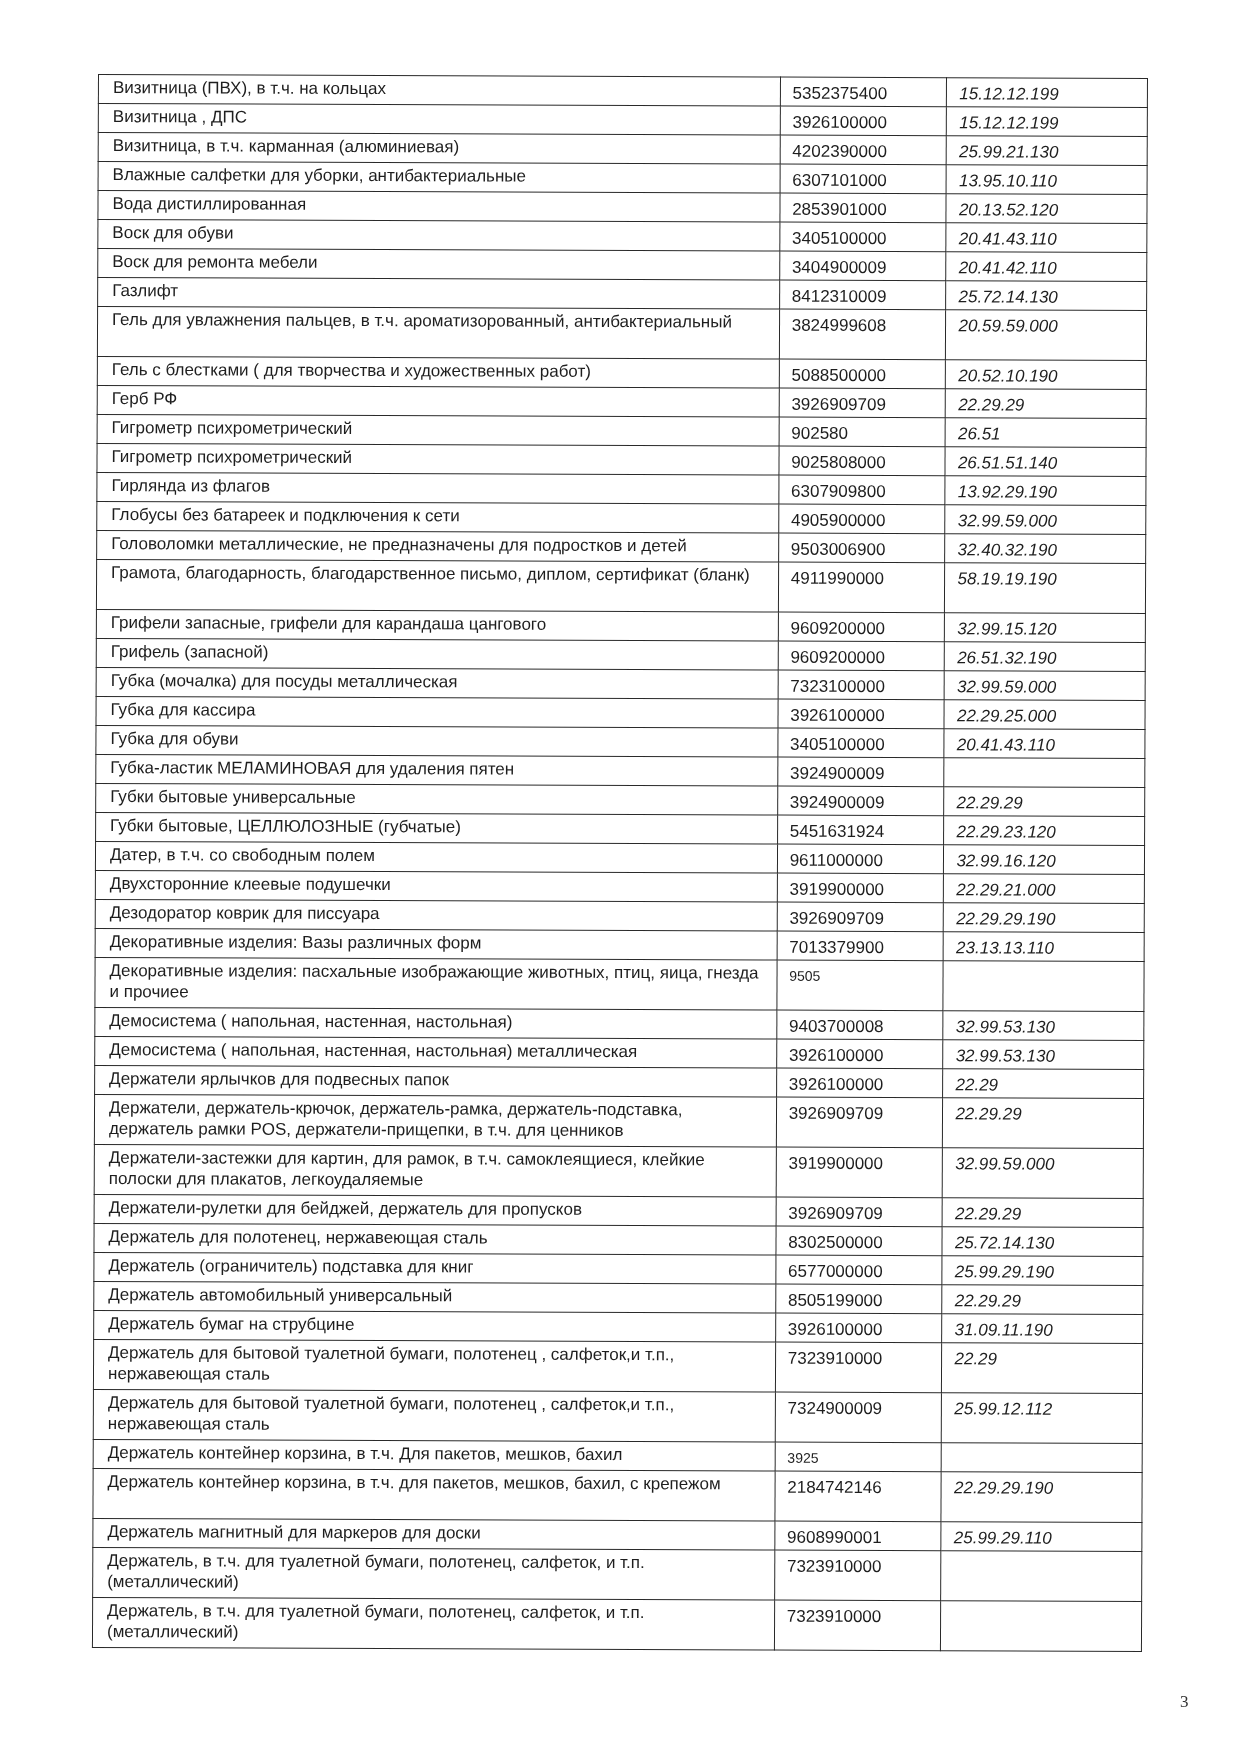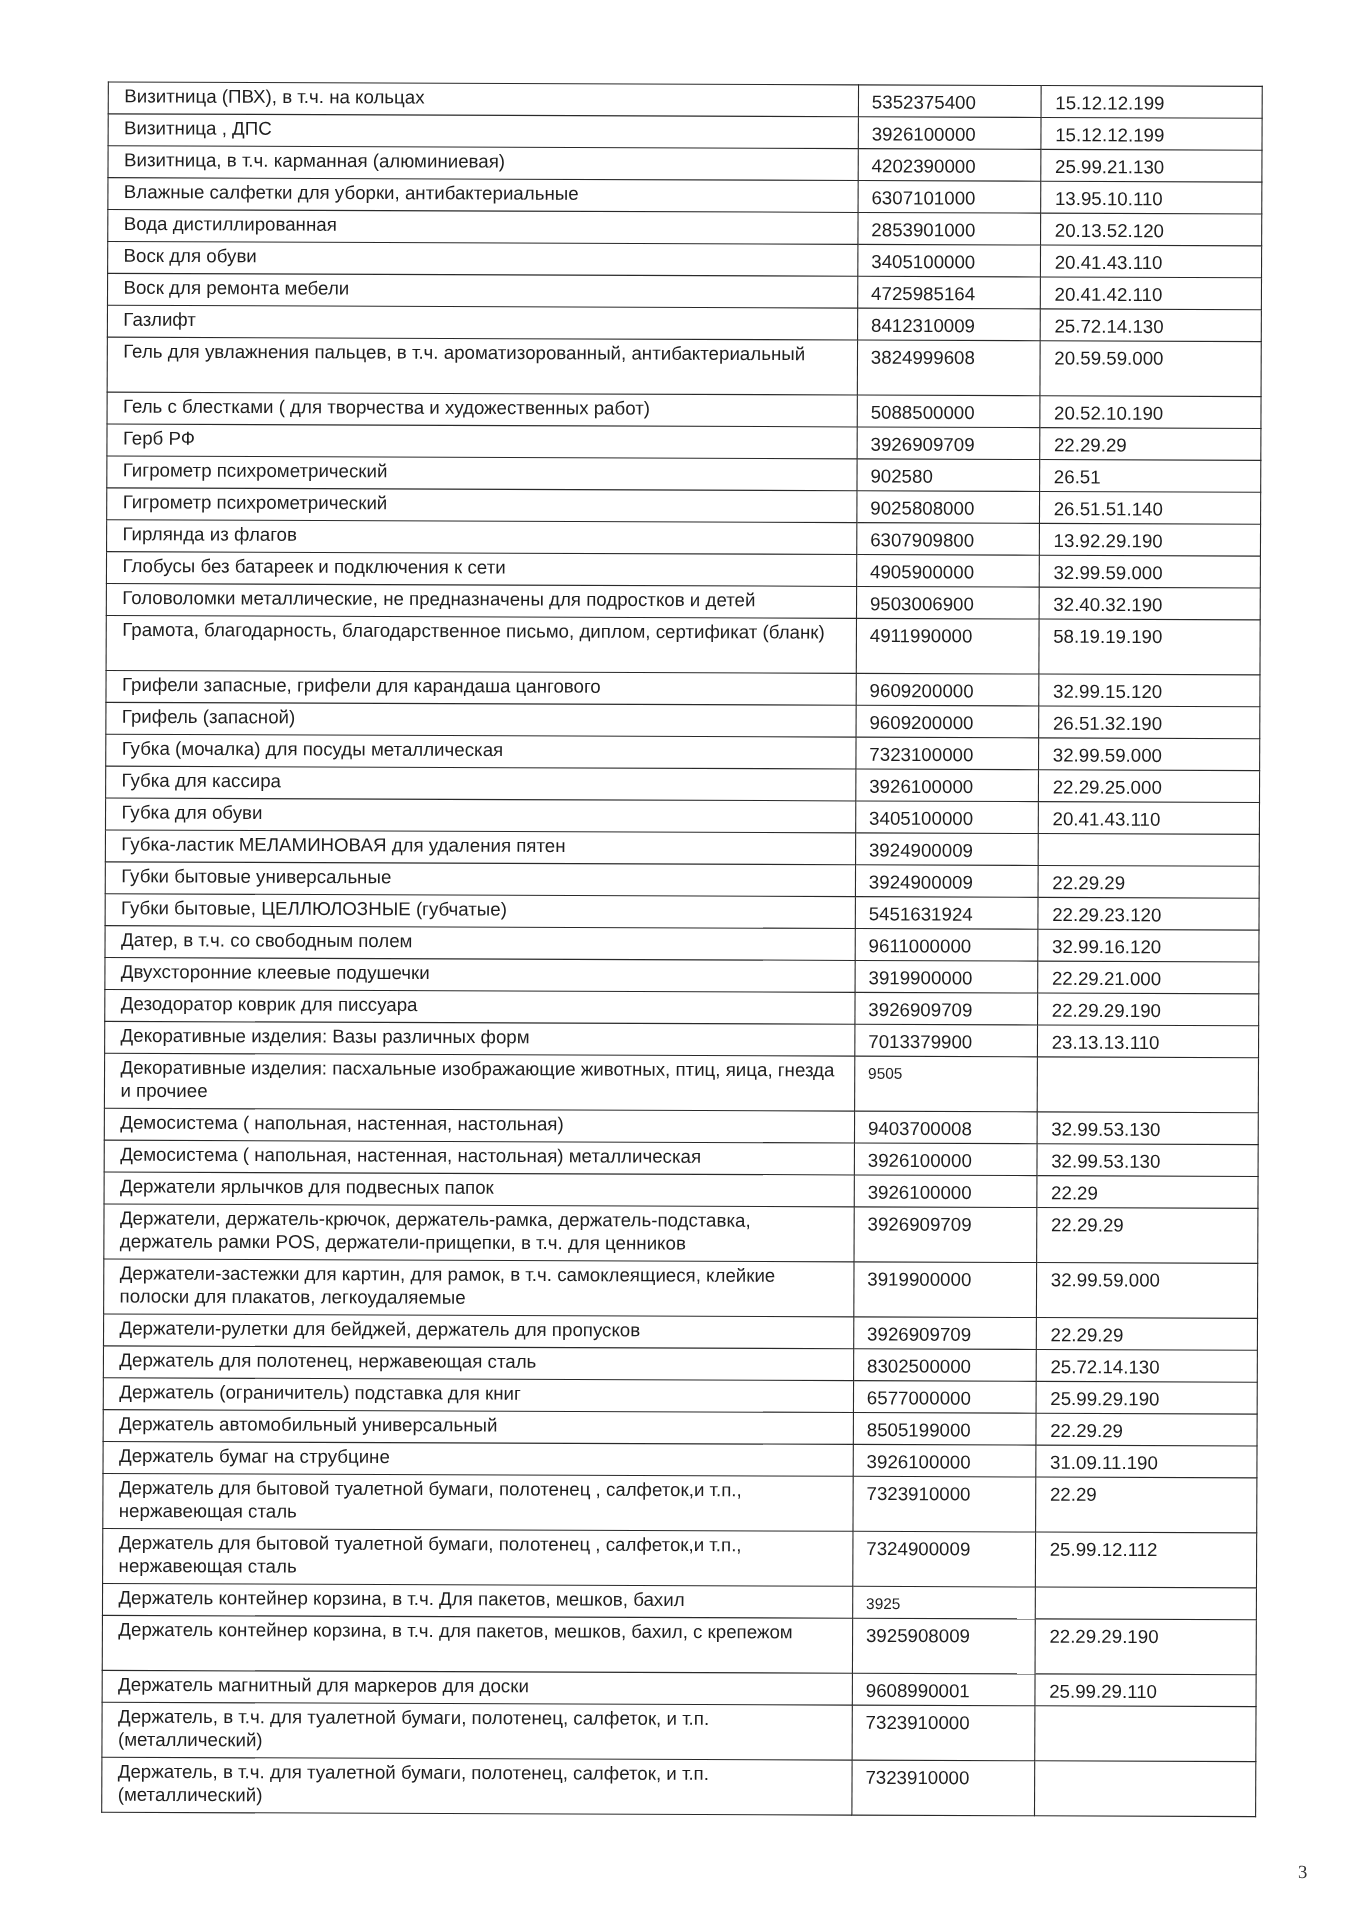--- a/index.html
+++ b/index.html
@@ -19,21 +19,21 @@
       transform-origin: left top;
     }
     table.goods td {
       border: 1.4px solid #2a2a2a;
       padding: 2px 10px 2px 12px;
       vertical-align: top;
       line-height: 21px;
     }
     table.goods td.name { width: 580px; padding-left: 14px; }
     table.goods td.code { width: 125px; padding-top: 5px; }
-    table.goods td.okpd { width: 155px; padding-top: 5px; }
+    table.goods td.okpd { width: 155px; padding-top: 5px; font-style: italic; }
     table.goods tr { height: 28px; }
     table.goods tr.tall { height: 50px; }
     table.goods td.code.small { font-size: 14px; }
     .page-number {
       position: absolute;
       left: 1160px;
       top: 1692px;
       font-family: "Liberation Serif", serif;
       font-size: 17px;
       color: #333;
@@ -70,21 +70,21 @@
           <td class="code">2853901000</td>
           <td class="okpd">20.13.52.120</td>
         </tr>
         <tr>
           <td class="name">Воск для обуви</td>
           <td class="code">3405100000</td>
           <td class="okpd">20.41.43.110</td>
         </tr>
         <tr>
           <td class="name">Воск для ремонта мебели</td>
-          <td class="code">4725985164</td>
+          <td class="code">3404900009</td>
           <td class="okpd">20.41.42.110</td>
         </tr>
         <tr>
           <td class="name">Газлифт</td>
           <td class="code">8412310009</td>
           <td class="okpd">25.72.14.130</td>
         </tr>
         <tr class="tall">
           <td class="name">Гель для увлажнения пальцев, в т.ч. ароматизорованный, антибактериальный</td>
           <td class="code">3824999608</td>
@@ -255,21 +255,21 @@
           <td class="code">7324900009</td>
           <td class="okpd">25.99.12.112</td>
         </tr>
         <tr>
           <td class="name">Держатель контейнер корзина, в т.ч. Для пакетов, мешков,  бахил</td>
           <td class="code small">3925</td>
           <td class="okpd"></td>
         </tr>
         <tr class="tall">
           <td class="name">Держатель контейнер корзина, в т.ч. для пакетов, мешков, бахил, с крепежом</td>
-          <td class="code">3925908009</td>
+          <td class="code">2184742146</td>
           <td class="okpd">22.29.29.190</td>
         </tr>
         <tr>
           <td class="name">Держатель магнитный для маркеров для доски</td>
           <td class="code">9608990001</td>
           <td class="okpd">25.99.29.110</td>
         </tr>
         <tr class="tall">
           <td class="name">Держатель, в т.ч. для туалетной бумаги, полотенец, салфеток, и т.п. (металлический)</td>
           <td class="code">7323910000</td>

